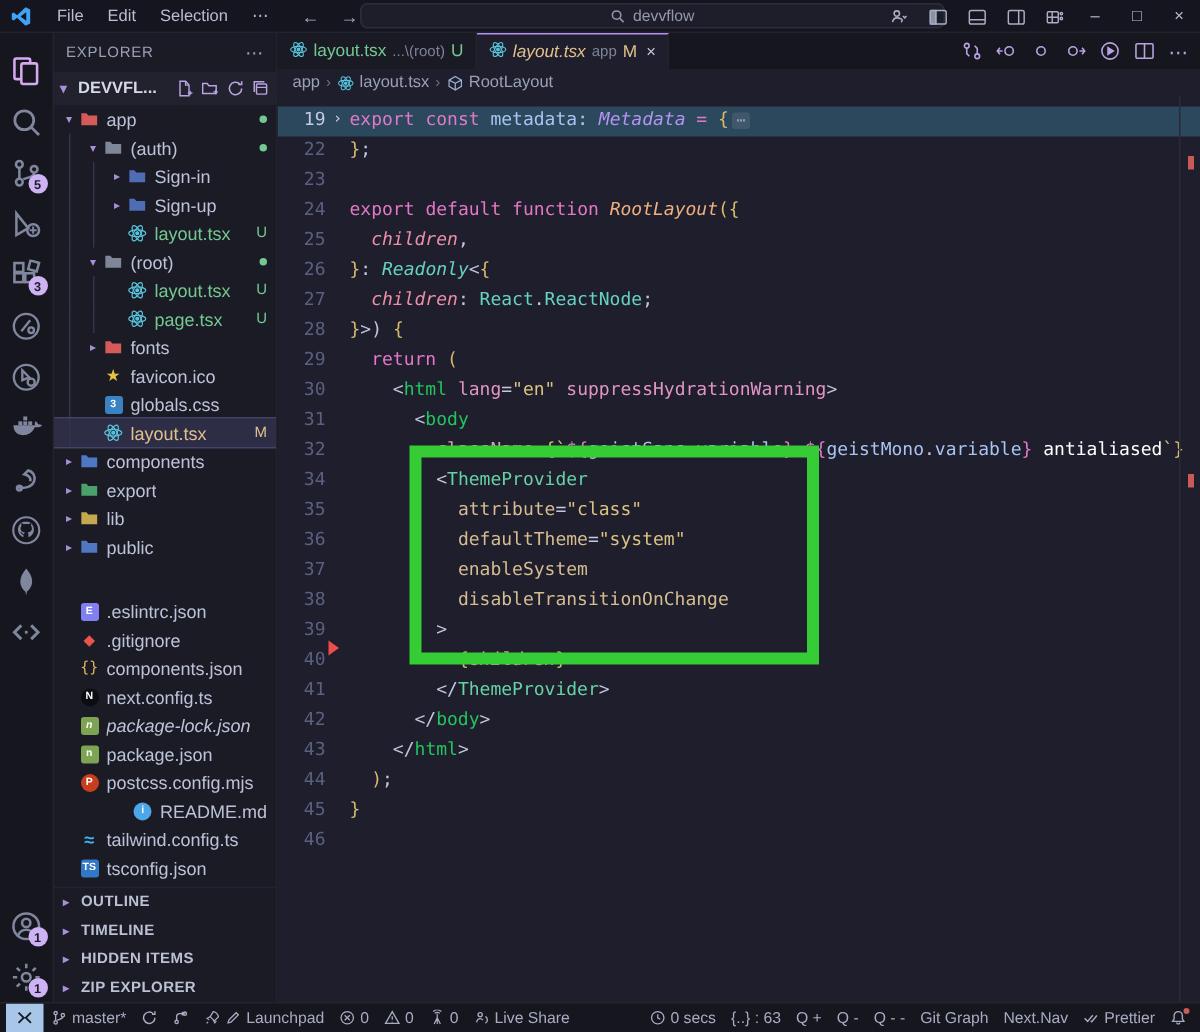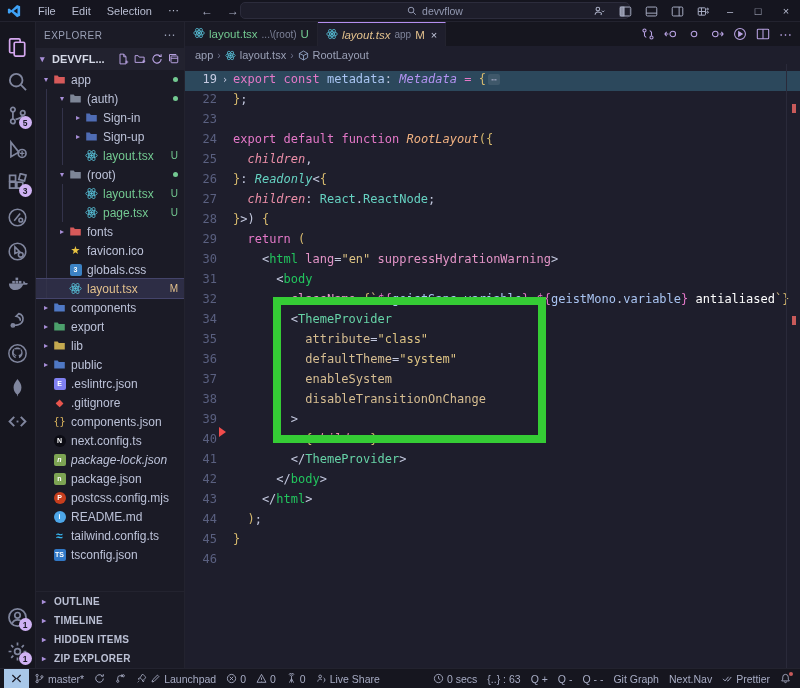--- a/index.html
+++ b/index.html
@@ -499,21 +499,21 @@
         </div>
         <div class="tree-row" style="padding-left: 4px;">
           <span class="chev">▸</span>
           <span class="ticon">
             <svg viewBox="0 0 16 16">
               <path fill="#4f78c4" d="M1.5 3h4.2l1.5 2h7.3v8H1.5z"></path>
             </svg>
           </span>
           <span class="tlabel ">public</span>
         </div>
-        <div class="tree-row" style="padding-left: 4px;">
+        <div class="tree-row" style="padding-left: 4px; margin-top: 24px;">
           <span class="chev"></span>
           <span class="ticon">
             <span style="display:inline-flex;width:12px;height:12px;border-radius:2px;background:#8080f2;color:#ffffff;font-size:7px;font-weight:bold;align-items:center;justify-content:center;font-family:'Liberation Sans',sans-serif">E</span>
           </span>
           <span class="tlabel ">.eslintrc.json</span>
         </div>
         <div class="tree-row" style="padding-left: 4px;">
           <span class="chev"></span>
           <span class="ticon">
             <span style="color:#e8554d;font-size:10px">◆</span>
@@ -548,21 +548,21 @@
           </span>
           <span class="tlabel ">package.json</span>
         </div>
         <div class="tree-row" style="padding-left: 4px;">
           <span class="chev"></span>
           <span class="ticon">
             <span style="display:inline-flex;width:12px;height:12px;border-radius:50%;background:#c73e1d;color:#ffffff;font-size:7px;font-weight:bold;align-items:center;justify-content:center;font-family:'Liberation Sans',sans-serif">P</span>
           </span>
           <span class="tlabel ">postcss.config.mjs</span>
         </div>
-        <div class="tree-row" style="padding-left: 4px;">
+        <div class="tree-row" style="padding-left: 4px; justify-content: flex-end;">
           <span class="chev"></span>
           <span class="ticon">
             <span style="display:inline-flex;width:12px;height:12px;border-radius:50%;background:#4da6e8;color:#ffffff;font-size:7px;font-weight:bold;align-items:center;justify-content:center;font-family:'Liberation Sans',sans-serif">i</span>
           </span>
           <span class="tlabel ">README.md</span>
         </div>
         <div class="tree-row" style="padding-left: 4px;">
           <span class="chev"></span>
           <span class="ticon">
             <span style="color:#38bdf8;font-size:12px;font-weight:bold">≈</span>

